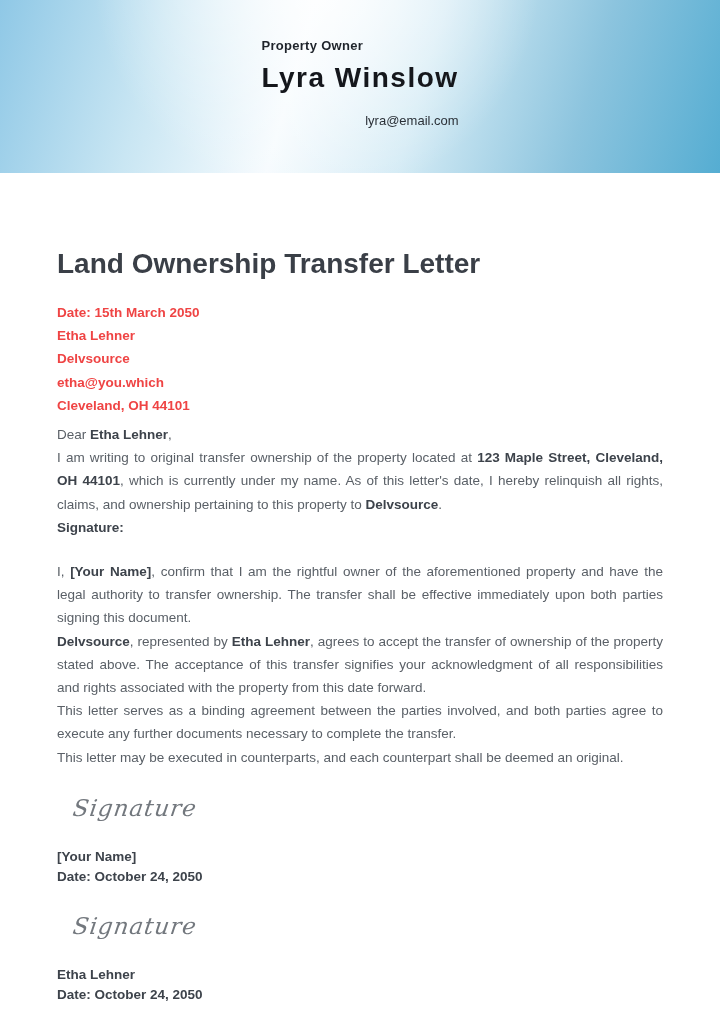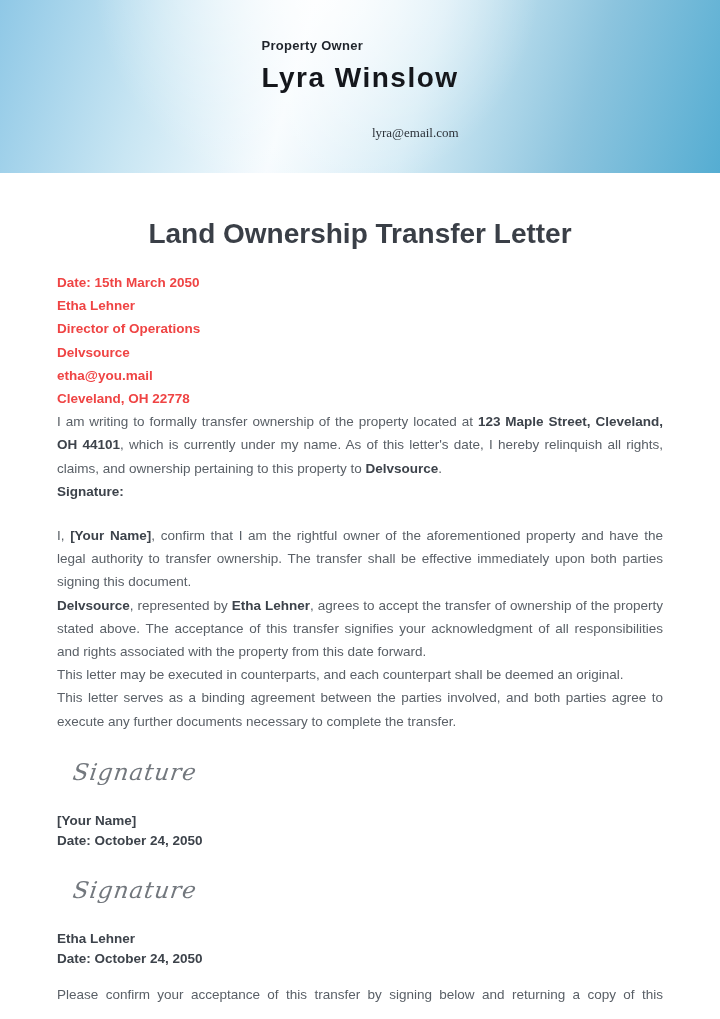--- a/index.html
+++ b/index.html
@@ -41,34 +41,32 @@
   .hero-name {
     margin-top: 5px;
     font-size: 28px;
     font-weight: 800;
     letter-spacing: 1.5px;
     line-height: 40px;
     color: #15171c;
   }
   .hero-email {
     align-self: flex-end;
-    margin-top: 27px;
+    margin-top: 15px;
     font-size: 13px;
     font-weight: 500;
     color: #2b3138;
-    font-family: Liberation Serif, serif;
   }
 
   
   .content {
     padding: 0 57px;
   }
   .title {
-    margin-top: 44px;
-    text-align: center;
+    margin-top: 74px;
     font-size: 28px;
     font-weight: 600;
     line-height: 34px;
     color: #3a3f47;
   }
   .recipient { margin-top: 20px; }
   .rec-line {
     font-size: 13.5px;
     font-weight: 700;
     line-height: 23.2px;
@@ -127,33 +125,33 @@
       <div class="hero-email">lyra@email.com</div>
     </div>
   </header>
 
   <main class="content">
     <h1 class="title">Land Ownership Transfer Letter</h1>
 
     <div class="recipient">
         <div class="rec-line">Date: 15th March 2050</div>
         <div class="rec-line">Etha Lehner</div>
-        <div class="rec-line">Director of Operations</div>
         <div class="rec-line">Delvsource</div>
-        <div class="rec-line">etha@you.mail</div>
-        <div class="rec-line">Cleveland, OH 22778</div>
+        <div class="rec-line">etha@you.which</div>
+        <div class="rec-line">Cleveland, OH 44101</div>
       </div>
 
     <div class="letter-body">
-        <p class="para justify"><span>I am writing to formally transfer ownership of the property located at </span><span class="b">123 Maple Street, Cleveland, OH 44101</span><span>, which is currently under my name. As of this letter's date, I hereby relinquish all rights, claims, and ownership pertaining to this property to </span><span class="b">Delvsource</span><span>.</span></p>
+        <p class="para salutation-gap"><span>Dear </span><span class="b">Etha Lehner</span><span>,</span></p>
+        <p class="para justify"><span>I am writing to original transfer ownership of the property located at </span><span class="b">123 Maple Street, Cleveland, OH 44101</span><span>, which is currently under my name. As of this letter's date, I hereby relinquish all rights, claims, and ownership pertaining to this property to </span><span class="b">Delvsource</span><span>.</span></p>
         <p class="para"><span class="b">Signature:</span></p>
         <p class="para justify gap-top"><span>I, </span><span class="b">[Your Name]</span><span>, confirm that I am the rightful owner of the aforementioned property and have the legal authority to transfer ownership. The transfer shall be effective immediately upon both parties signing this document.</span></p>
         <p class="para justify"><span class="b">Delvsource</span><span>, represented by </span><span class="b">Etha Lehner</span><span>, agrees to accept the transfer of ownership of the property stated above. The acceptance of this transfer signifies your acknowledgment of all responsibilities and rights associated with the property from this date forward.</span></p>
+        <p class="para justify"><span>This letter serves as a binding agreement between the parties involved, and both parties agree to execute any further documents necessary to complete the transfer.</span></p>
         <p class="para"><span>This letter may be executed in counterparts, and each counterpart shall be deemed an original.</span></p>
-        <p class="para justify"><span>This letter serves as a binding agreement between the parties involved, and both parties agree to execute any further documents necessary to complete the transfer.</span></p>
       </div>
 
     <div>
         <div class="sig-block">
           <div class="sig-script">Signature</div>
           <div class="sig-line">[Your Name]</div>
           <div class="sig-line">Date: October 24, 2050</div>
         </div>
         <div class="sig-block">
           <div class="sig-script">Signature</div>

